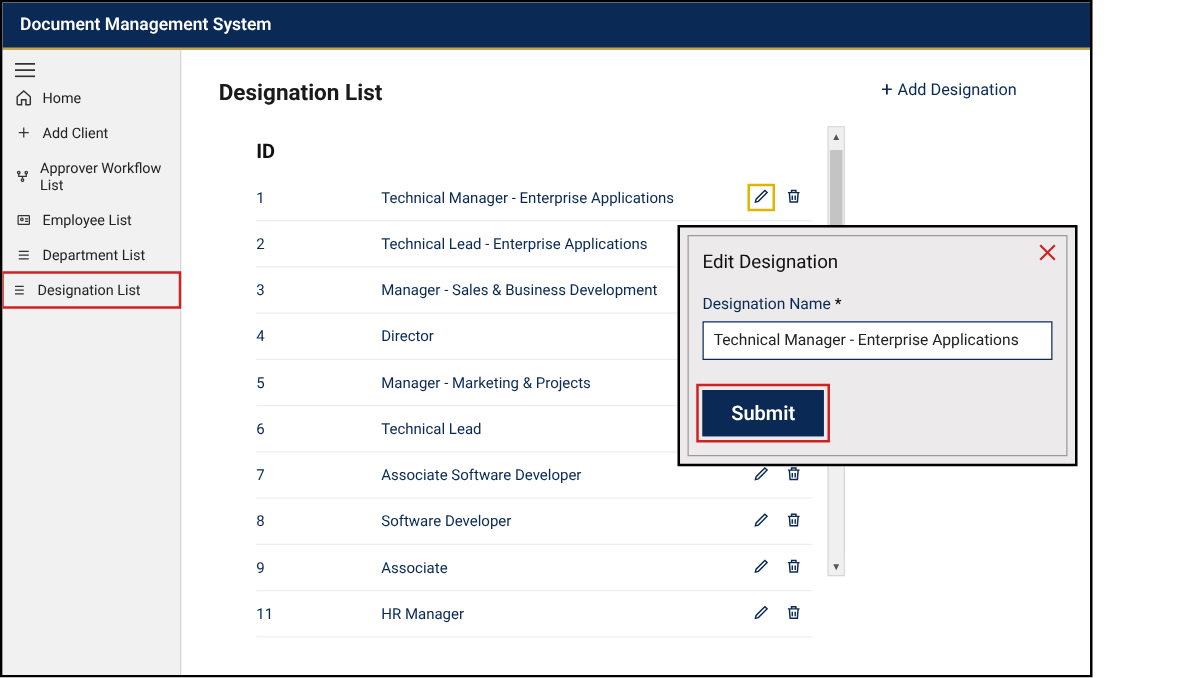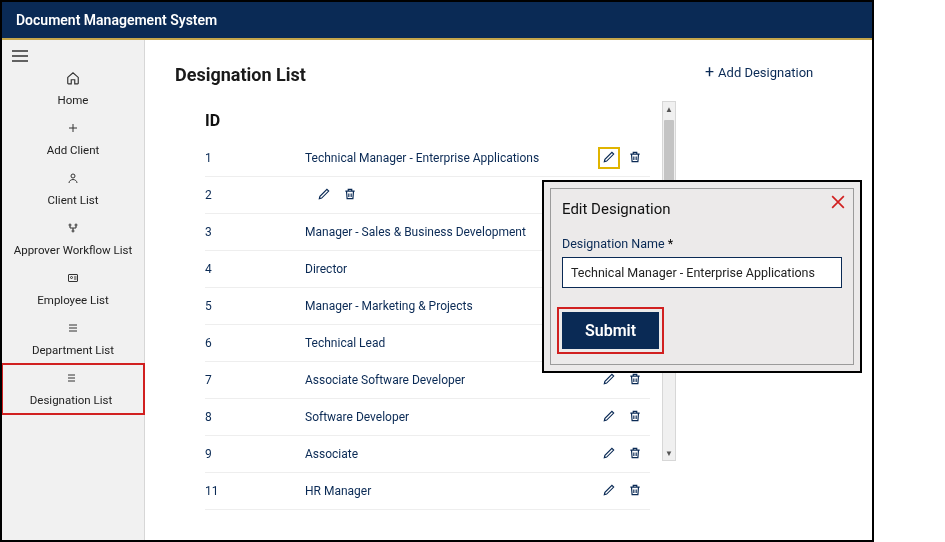--- a/index.html
+++ b/index.html
@@ -26,21 +26,20 @@
     padding-top: 4px;
   }
   .hamburger { padding: 6px 10px 2px; }
   .hamburger svg { display:block; }
   .side-item {
     display: flex;
     align-items: center;
     gap: 8px;
     padding: 7px 10px;
     cursor: pointer;
-    flex-direction: column;
   }
   .side-item.active {
     outline: 2px solid #d12020;
     outline-offset: -1px;
     padding-left: 6px;
   }
   .side-icon { width: 14px; height: 14px; display:inline-flex; justify-content:center; align-items:center; color:#444; }
   .side-icon svg { display:block; }
 
   .main { flex: 1; position: relative; padding: 24px 30px 10px 30px; }
@@ -129,29 +128,20 @@
         <span class="side-icon">
             <svg width="12" height="12" viewBox="0 0 24 24" fill="none" stroke="#333" stroke-width="2">
               <path d="M12 4v16M4 12h16"></path>
             </svg>
           </span>
         <span>Add Client</span>
       </div>
       <div class="side-item">
         <span class="side-icon">
             <svg width="12" height="12" viewBox="0 0 24 24" fill="none" stroke="#333" stroke-width="2">
-              <circle cx="12" cy="8" r="4"></circle>
-              <path d="M4 22c0-4 4-7 8-7s8 3 8 7"></path>
-            </svg>
-          </span>
-        <span>Client List</span>
-      </div>
-      <div class="side-item">
-        <span class="side-icon">
-            <svg width="12" height="12" viewBox="0 0 24 24" fill="none" stroke="#333" stroke-width="2">
               <circle cx="6" cy="6" r="2"></circle>
               <circle cx="18" cy="6" r="2"></circle>
               <circle cx="12" cy="18" r="2"></circle>
               <path d="M6 8v4h12V8M12 12v4"></path>
             </svg>
           </span>
         <span>Approver Workflow List</span>
       </div>
       <div class="side-item">
         <span class="side-icon">
@@ -207,20 +197,21 @@
                 </span>
                 <span class="icon-btn">
                   <span><svg width="14" height="14" viewBox="0 0 24 24" fill="none" stroke="#0a2a55" stroke-width="2">
                       <path d="M4 7h16M9 7V4h6v3M6 7l1 13h10l1-13M10 11v6M14 11v6"></path>
                     </svg></span>
                 </span>
               </div>
             </div>
             <div class="trow">
               <div class="col-id">2</div>
+              <div class="col-des">Technical Lead - Enterprise Applications</div>
               <div class="action-cell">
                 <span class="icon-btn ">
                   <span><svg width="14" height="14" viewBox="0 0 24 24" fill="none" stroke="#0a2a55" stroke-width="2">
                       <path d="M4 20l4-1L20 7l-3-3L5 16l-1 4z"></path>
                     </svg></span>
                 </span>
                 <span class="icon-btn">
                   <span><svg width="14" height="14" viewBox="0 0 24 24" fill="none" stroke="#0a2a55" stroke-width="2">
                       <path d="M4 7h16M9 7V4h6v3M6 7l1 13h10l1-13M10 11v6M14 11v6"></path>
                     </svg></span>

